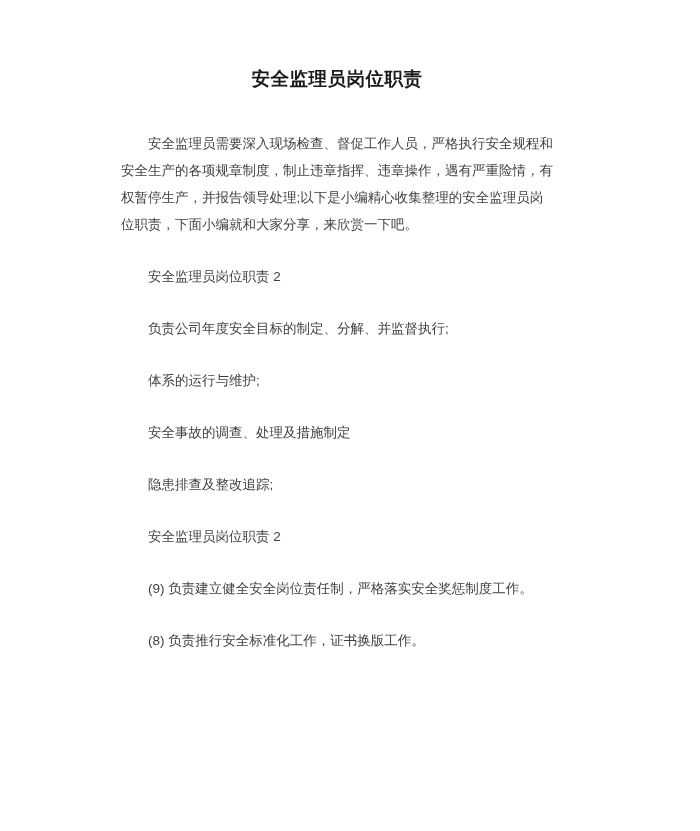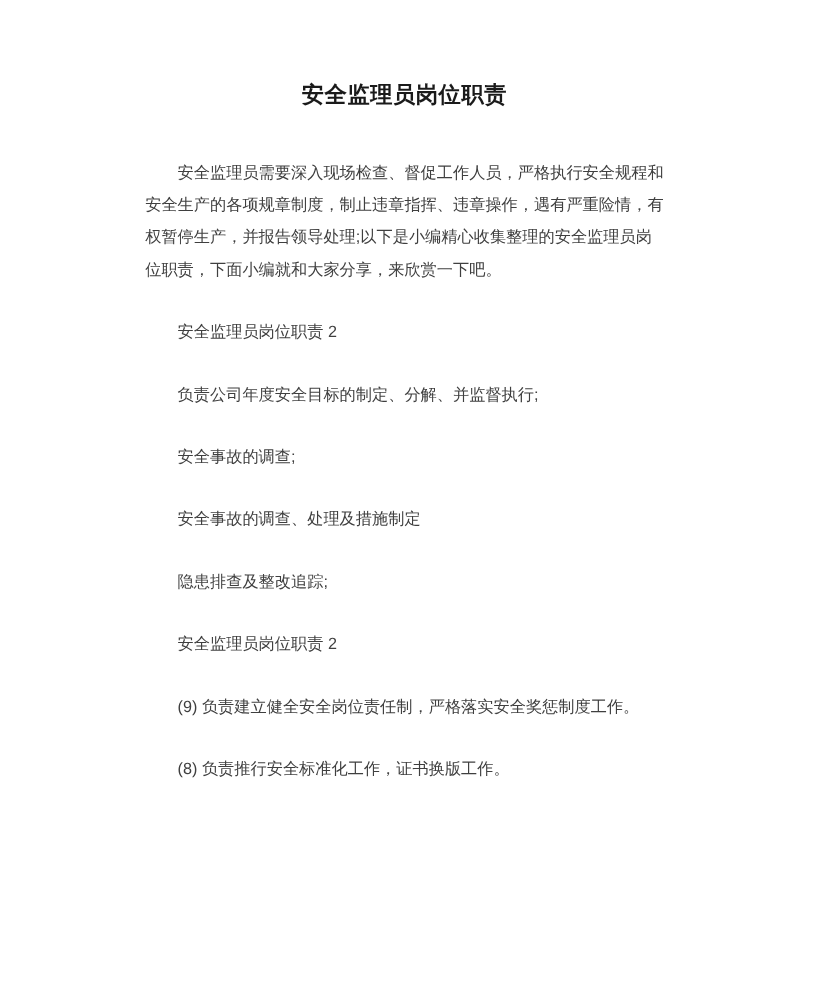--- a/index.html
+++ b/index.html
@@ -42,21 +42,21 @@
 
 <div class="page">
   <h1 class="doc-title">安全监理员岗位职责</h1>
 
   <p class="para">安全监理员需要深入现场检查、督促工作人员，严格执行安全规程和安全生产的各项规章制度，制止违章指挥、违章操作，遇有严重险情，有权暂停生产，并报告领导处理;以下是小编精心收集整理的安全监理员岗位职责，下面小编就和大家分享，来欣赏一下吧。</p>
 
   <p class="para">安全监理员岗位职责 2</p>
 
   <p class="para">负责公司年度安全目标的制定、分解、并监督执行;</p>
 
-  <p class="para">安全事故的调查;</p>
+  <p class="para">体系的运行与维护;</p>
 
   <p class="para">安全事故的调查、处理及措施制定</p>
 
   <p class="para">隐患排查及整改追踪;</p>
 
   <p class="para">安全监理员岗位职责 2</p>
 
 
 
   <p class="para">(9) 负责建立健全安全岗位责任制，严格落实安全奖惩制度工作。</p>

